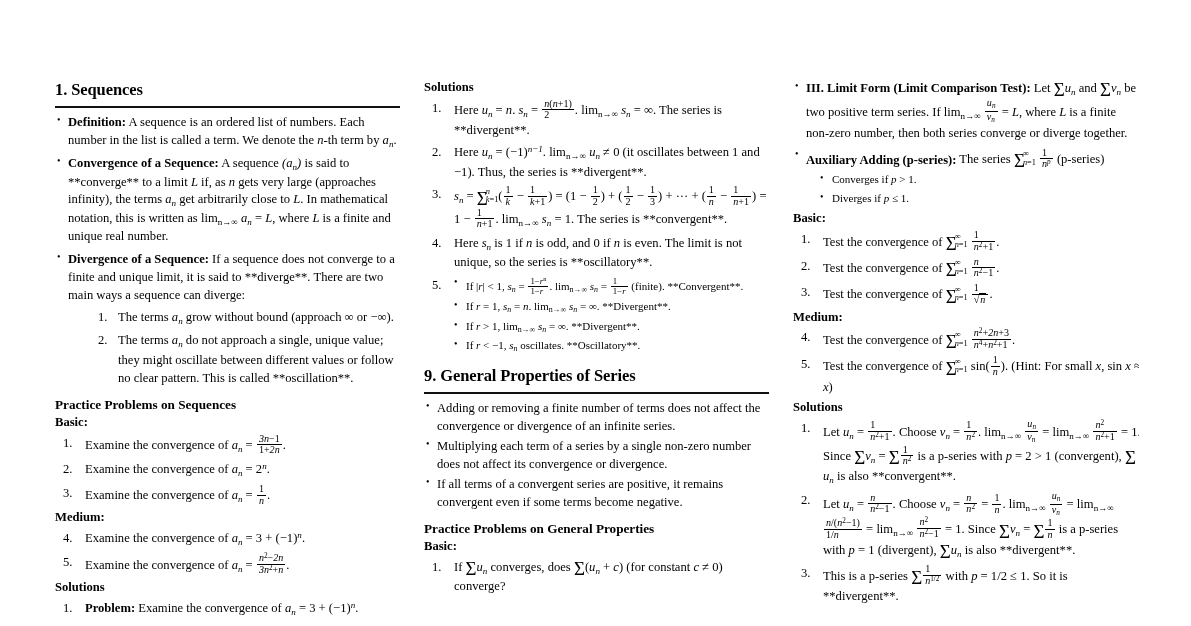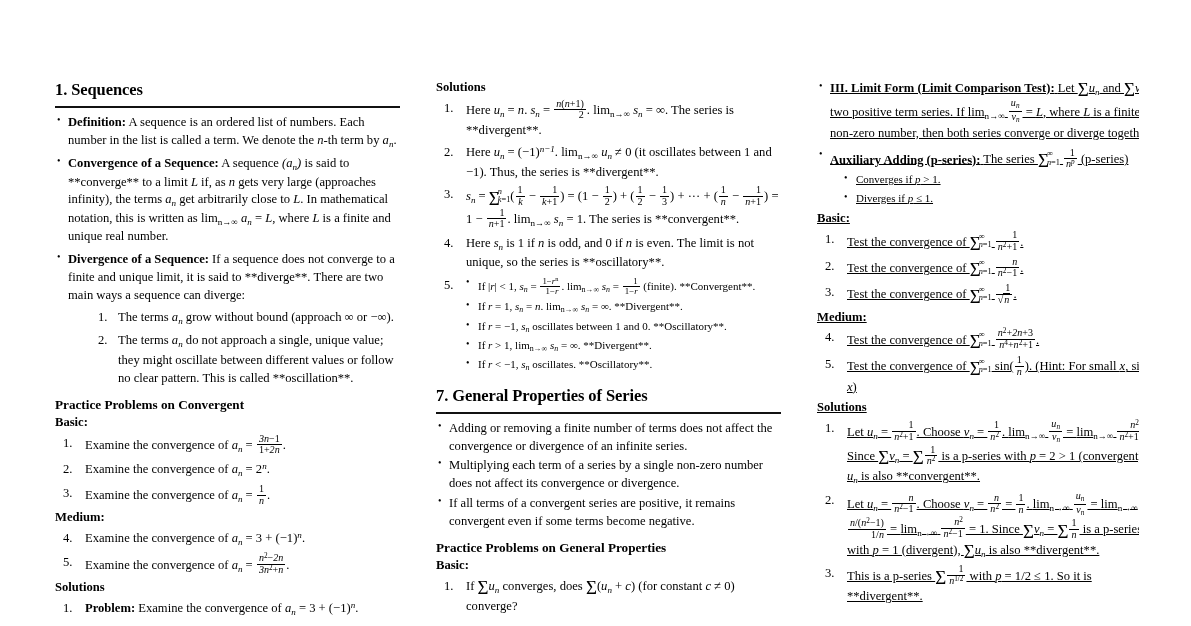--- a/index.html
+++ b/index.html
@@ -16,32 +16,32 @@
   }
   .page {
     position: relative;
     width: 1191px;
     height: 626px;
     box-sizing: border-box;
     padding: 80px 52px 0 55px;
   }
   .columns {
     display: flex;
-    gap: 36px;
+    gap: 24px;
     align-items: flex-start;
     height: 546px;
     overflow: hidden;
   }
   .col {
     width: 345px;
     flex: 0 0 345px;
     overflow: hidden;
     height: 546px;
   }
-  .col-3 { width: 348px; flex: 0 0 348px; text-decoration: underline; }
+  .col-3 { width: 348px; flex: 0 0 348px; }
 
   h1.section-title {
     font-size: 16.5px;
     font-weight: bold;
     margin: 0 0 6px 0;
     padding: 0 0 6px 0;
     border-bottom: 2px solid #111;
     line-height: 1.2;
     letter-spacing: -0.1px;
   }
@@ -123,21 +123,21 @@
   }
   ol.num.inner > li { padding-left: 28px; }
   .bold { font-weight: bold; }
   .math {
     font-family: "Liberation Serif", "DejaVu Serif", serif;
     font-style: italic;
   }
   .frac {
     display: inline-block;
     vertical-align: -0.45em;
-    text-align: right;
+    text-align: left;
     font-size: 0.80em;
     line-height: 1.05;
     margin: 0 1px;
   }
   .frac > .nu { display: block; padding: 0 2px; }
   .frac > .de { display: block; border-top: 1px solid #000; padding: 0 2px; }
   .sup { font-size: 0.72em; vertical-align: 0.48em; }
   .sub { font-size: 0.72em; vertical-align: -0.28em; }
   .big-sum {
     font-size: 1.5em;
@@ -197,21 +197,21 @@
               <span>The terms <span class="math">a<span class="sub">n</span></span> grow without bound (approach ∞ or −∞).</span>
             </li>
             <li>
               <span class="marker">2.</span>
               <span>The terms <span class="math">a<span class="sub">n</span></span> do not approach a single, unique value; they might oscillate between different values or follow no clear pattern. This is called **oscillation**.</span>
             </li>
           </ol>
         </li>
       </ul>
 
-      <h2 class="sub-head">Practice Problems on Convergent</h2>
+      <h2 class="sub-head">Practice Problems on Sequences</h2>
       <h3 class="level-head">Basic:</h3>
 
       <ol class="num">
         <li>
           <span class="marker">1.</span>
           <span>Examine the convergence of <span class="math">a<span class="sub">n</span></span> = <span class="frac"><span class="nu"><span class="math">3n</span>−1</span><span class="de">1+<span class="math">2n</span></span></span>.</span>
         </li>
         <li>
           <span class="marker">2.</span>
           <span>Examine the convergence of <span class="math">a<span class="sub">n</span></span> = 2<span class="sup math">n</span>.</span>
@@ -271,29 +271,28 @@
         <li>
           <span class="marker">4.</span>
           <span>Here <span class="math">s<span class="sub">n</span></span> is 1 if <span class="math">n</span> is odd, and 0 if <span class="math">n</span> is even. The limit is not unique, so the series is **oscillatory**.</span>
         </li>
         <li>
           <span class="marker">5.</span>
           <span>
             <ul class="sub-bullets" style="padding-left:0;margin-top:0;">
               <li>If |<span class="math">r</span>| &lt; 1, <span class="math">s<span class="sub">n</span></span> = <span class="frac"><span class="nu">1−<span class="math">r</span><span class="sup">n</span></span><span class="de">1−<span class="math">r</span></span></span>. <span class="lim">lim<span class="sub">n→∞</span></span> <span class="math">s<span class="sub">n</span></span> = <span class="frac"><span class="nu">1</span><span class="de">1−<span class="math">r</span></span></span> (finite). **Convergent**.</li>
               <li>If <span class="math">r</span> = 1, <span class="math">s<span class="sub">n</span></span> = <span class="math">n</span>. <span class="lim">lim<span class="sub">n→∞</span></span> <span class="math">s<span class="sub">n</span></span> = ∞. **Divergent**.</li>
-              <li>If <span class="math">r</span> = −1, <span class="math">s<span class="sub">n</span></span> oscillates between 1 and 0. **Oscillatory**.</li>
               <li>If <span class="math">r</span> &gt; 1, <span class="lim">lim<span class="sub">n→∞</span></span> <span class="math">s<span class="sub">n</span></span> = ∞. **Divergent**.</li>
               <li>If <span class="math">r</span> &lt; −1, <span class="math">s<span class="sub">n</span></span> oscillates. **Oscillatory**.</li>
             </ul>
           </span>
         </li>
       </ol>
 
-      <h1 class="section-title" style="margin-top:12px;">7. General Properties of Series</h1>
+      <h1 class="section-title" style="margin-top:12px;">9. General Properties of Series</h1>
 
       <ul class="bullets tight">
         <li>Adding or removing a finite number of terms does not affect the convergence or divergence of an infinite series.</li>
         <li>Multiplying each term of a series by a single non-zero number does not affect its convergence or divergence.</li>
         <li>If all terms of a convergent series are positive, it remains convergent even if some terms become negative.</li>
       </ul>
 
       <h2 class="sub-head">Practice Problems on General Properties</h2>
       <h3 class="level-head">Basic:</h3>
 

